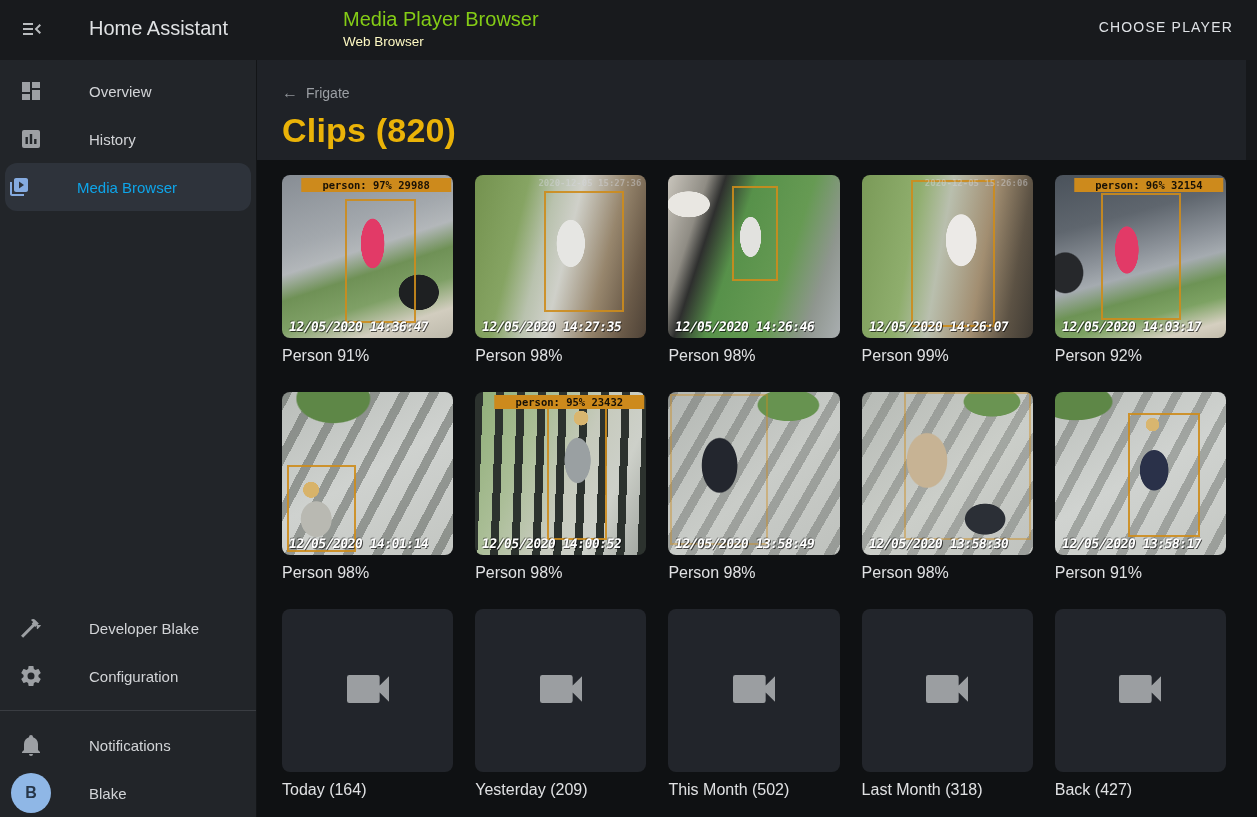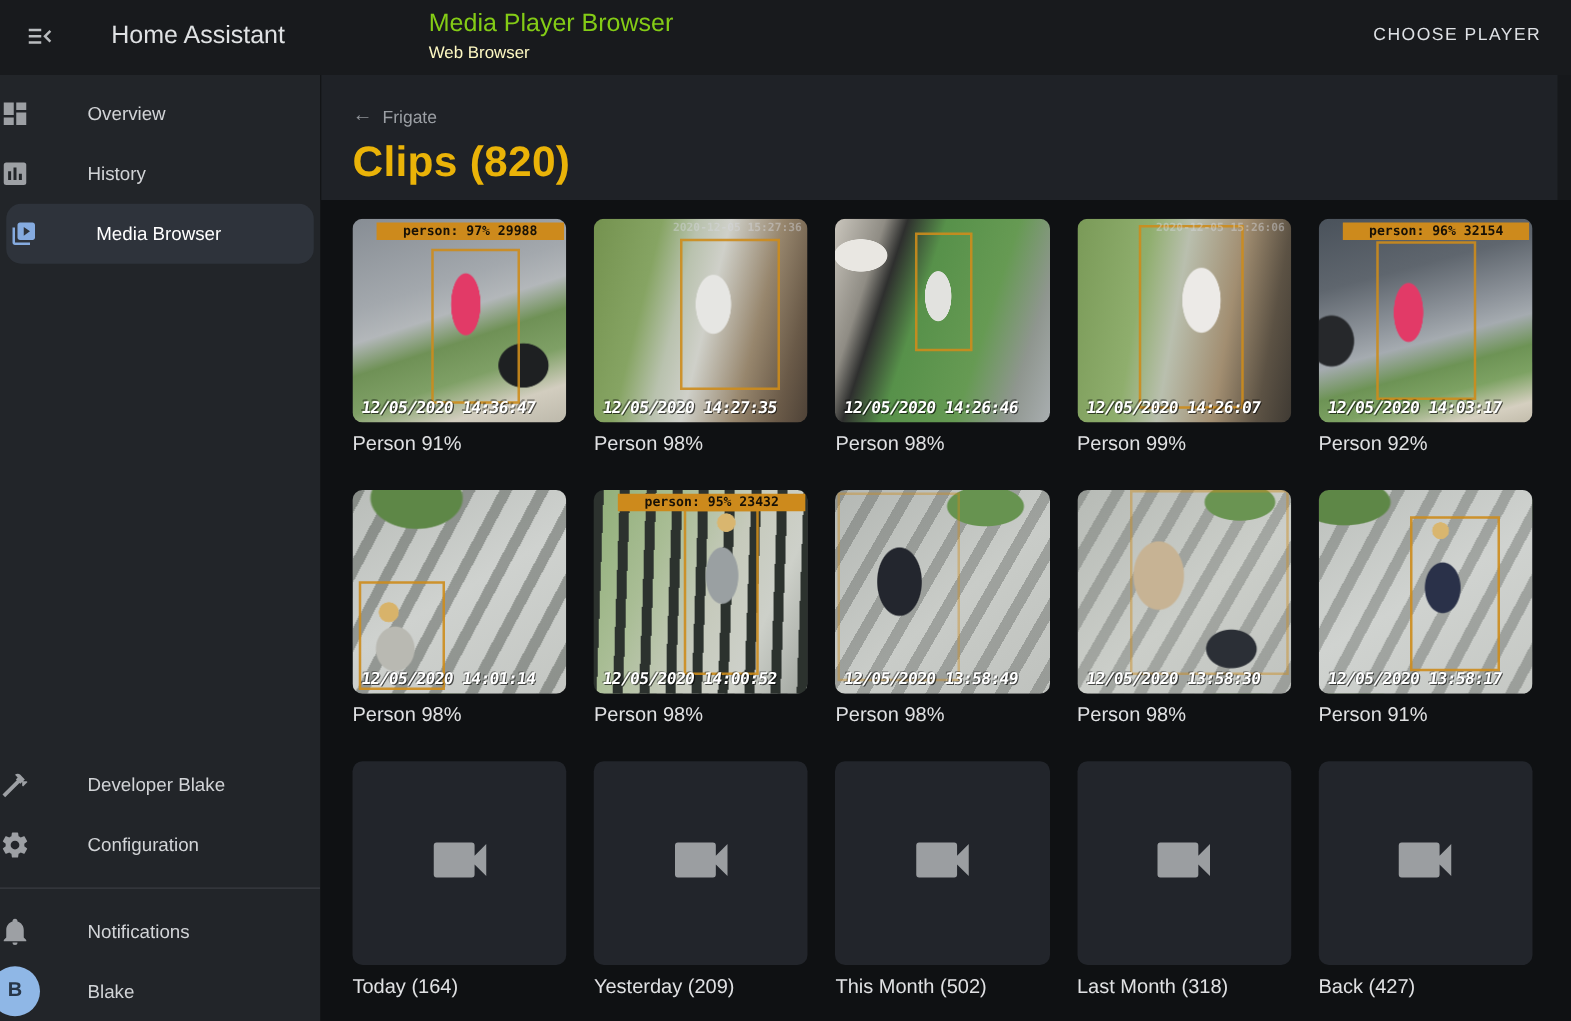--- a/index.html
+++ b/index.html
@@ -19,25 +19,25 @@
                    color:#dfe2e6; font-size:14px; font-weight:400; letter-spacing:1.2px;
                    font-family:"Liberation Sans", sans-serif; cursor:pointer; }
 
   
   .shell { display:flex; height:757px; }
 
   
   .sidebar { width:257px; background:#222529; display:flex; flex-direction:column;
              padding-top:7px; border-right:1px solid #131517; }
   .side-item { height:48px; display:flex; align-items:center; color:#d2d4d7;
-               font-size:15px; cursor:pointer; position:relative; }
+               font-size:15px; cursor:pointer; padding-left:19px; position:relative; }
   .side-item .ic { width:24px; height:24px; color:#9da0a4; flex:0 0 24px; }
   .side-item .lbl { margin-left:46px; }
   .side-item.active { background:#2e333b; border-radius:12px; margin:0 5px;
-                      padding-left:2px; color:#ffffff; }
+                      padding-left:2px; color:#0ea5e9; }
   .side-item.active .ic { color:#85abe0; }
   .side-bottom { margin-top:auto; }
   .side-divider { height:1px; background:#3a3d42; margin:10px 0; }
   .avatar { width:40px; height:40px; border-radius:50%; background:#8fb7e6;
             color:#273648; font-weight:700; font-size:16px; display:flex;
             align-items:center; justify-content:center; flex:0 0 40px; margin-left:-8px; }
   .profile-item .lbl { margin-left:38px; }
 
   
   .main { flex:1; position:relative; background:#0f1113; }

